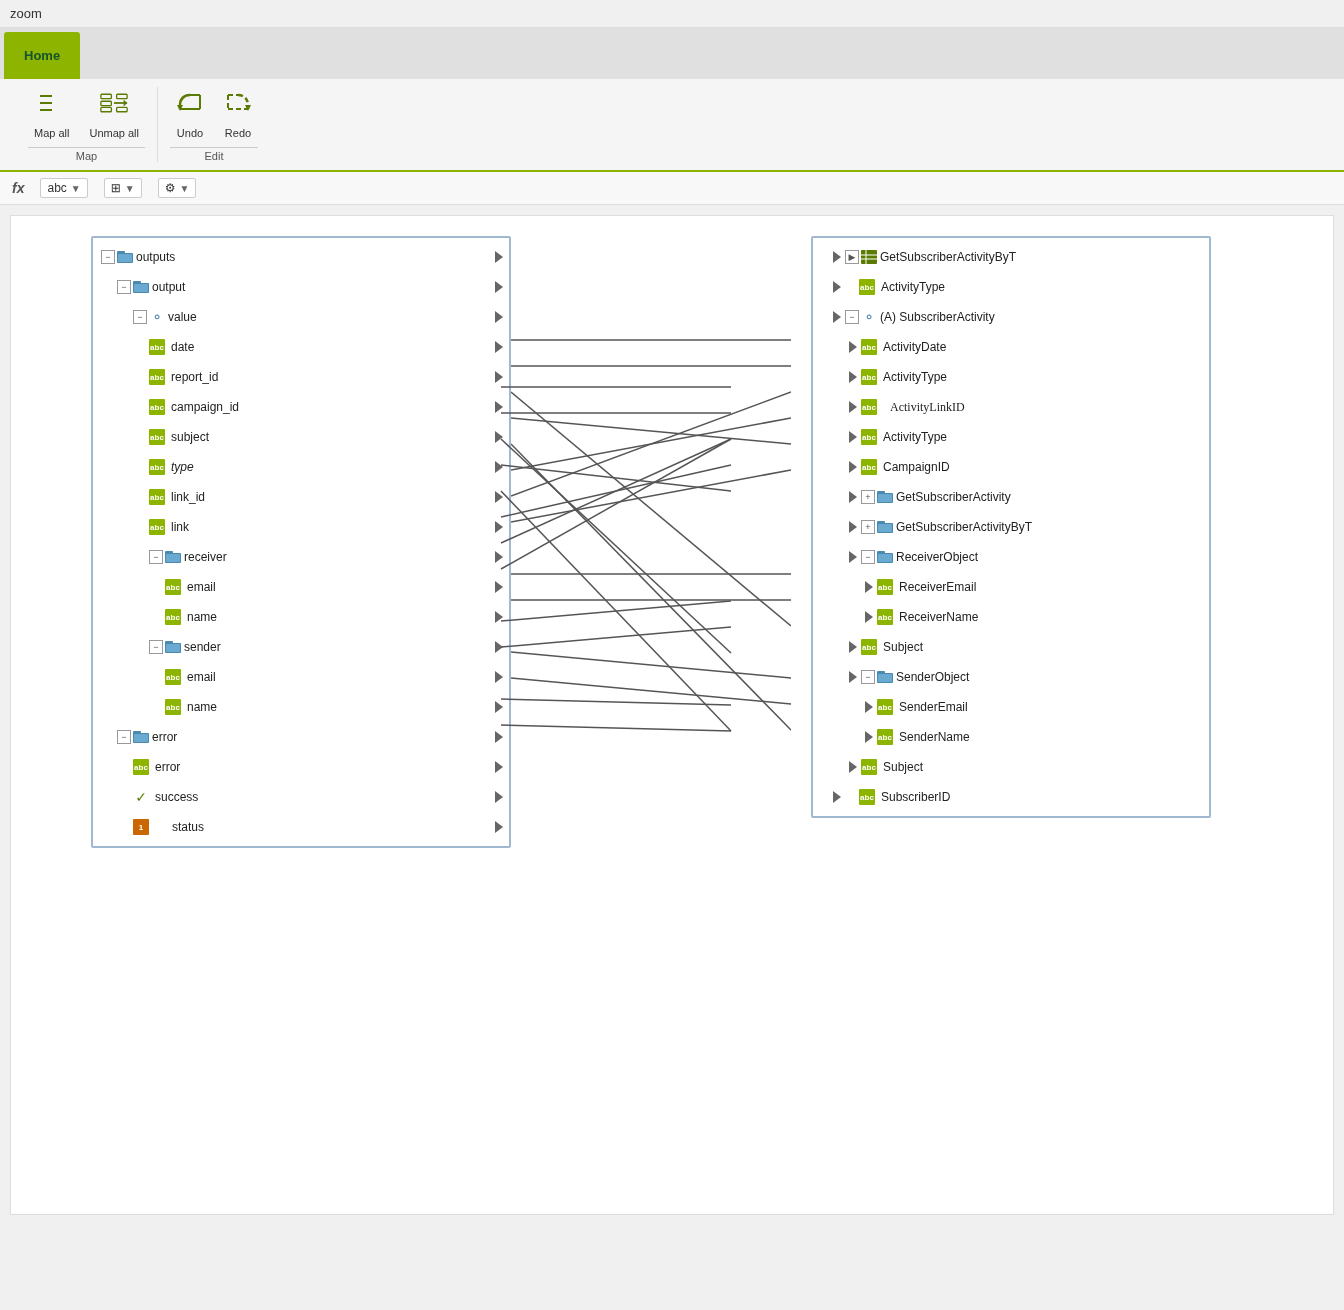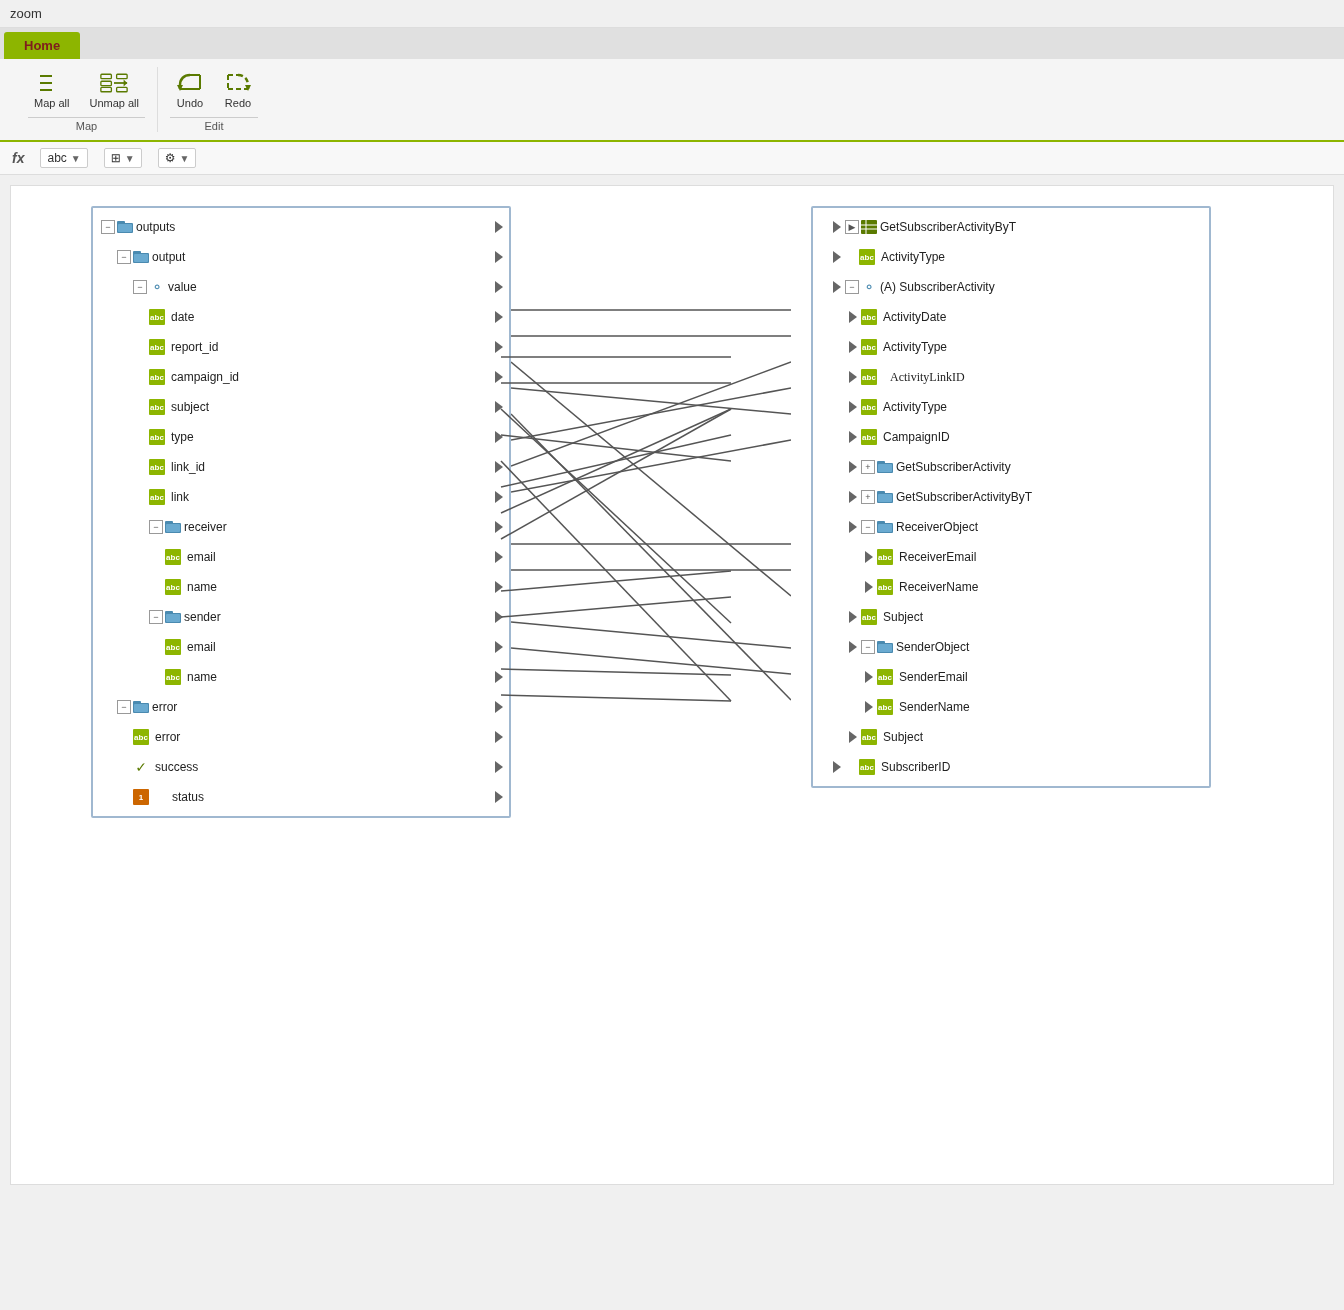--- a/index.html
+++ b/index.html
@@ -18,23 +18,23 @@
     }
 
     .tab-bar {
       display: flex;
       background: #e0e0e0;
       padding-top: 4px;
       padding-left: 4px;
     }
 
     .tab {
-      padding: 6px 20px;
+      padding: 16px 20px;
       background: #8db500;
-      color: #7f1d1d;
+      color: #14532d;
       font-size: 13px;
       font-weight: bold;
       cursor: pointer;
       border-radius: 3px 3px 0 0;
     }
 
     .ribbon-content {
       background: #f5f5f5;
       border-bottom: 2px solid #8db500;
       padding: 8px 16px;
@@ -76,21 +76,21 @@
       display: flex;
       align-items: center;
       justify-content: center;
       font-size: 18px;
       color: #5a7a00;
     }
 
     .ribbon-btn-label {
       font-size: 11px;
       color: #333;
-      margin-top: 2px;
+      margin-top: 12px;
     }
 
     .ribbon-group-label {
       font-size: 11px;
       color: #555;
       text-align: center;
       border-top: 1px solid #ccc;
       padding-top: 2px;
       width: 100%;
       text-align: center;
@@ -406,21 +406,21 @@
             <span class="node-label" style="margin-left:3px;">subject</span>
           </div>
           <div class="arrow-connector">
               <div class="arrow-right"></div>
             </div>
         </div>
 
         <div class="tree-row" style="padding-left:56px;">
           <div class="tree-row-inner">
             <span class="node-icon icon-abc" style="background:#8db500;color:white;font-size:8px;font-weight:bold;padding:1px 2px;border-radius:1px;">abc</span>
-            <span class="node-label" style="margin-left:3px;">type</span>
+            <span class="node-label" style="margin-left:3px;font-style:italic;">type</span>
           </div>
           <div class="arrow-connector">
               <div class="arrow-right"></div>
             </div>
         </div>
 
         <div class="tree-row" style="padding-left:56px;">
           <div class="tree-row-inner">
             <span class="node-icon icon-abc" style="background:#8db500;color:white;font-size:8px;font-weight:bold;padding:1px 2px;border-radius:1px;">abc</span>
             <span class="node-label" style="margin-left:3px;">link_id</span>

